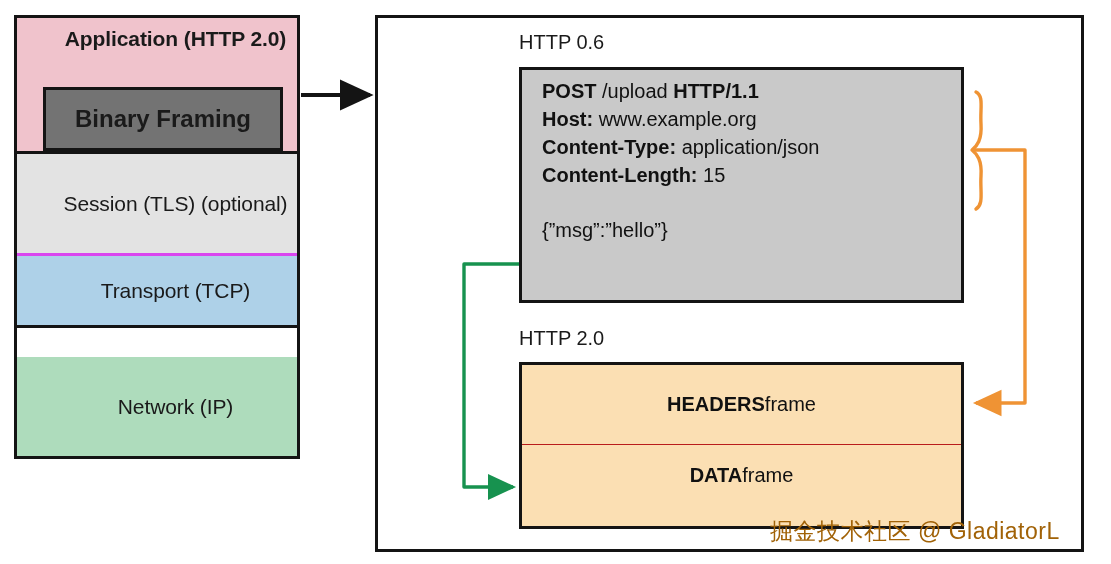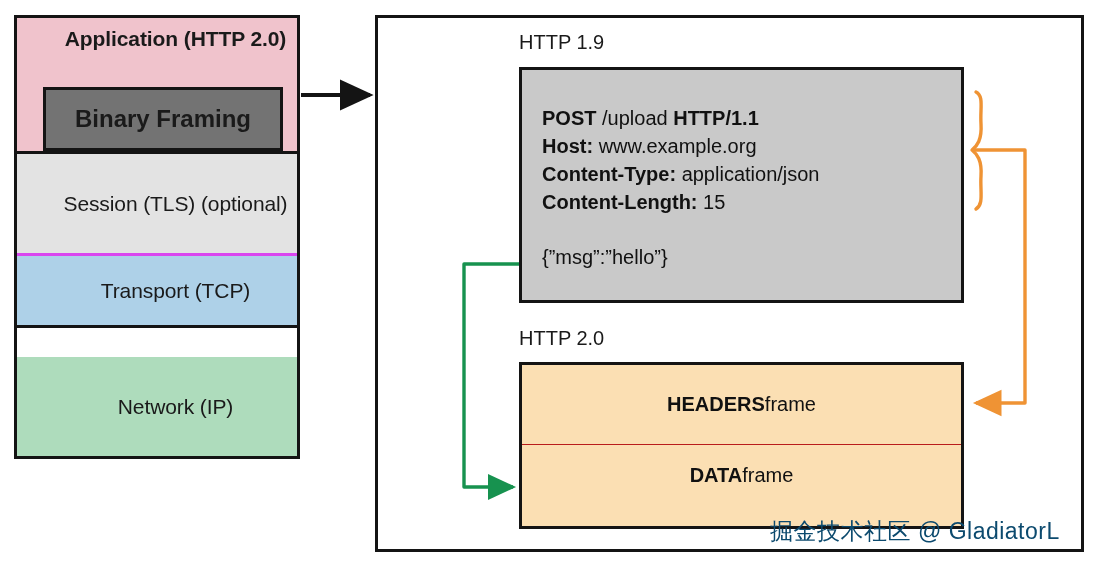--- a/index.html
+++ b/index.html
@@ -115,21 +115,21 @@
   
   .msg-box {
     position: absolute;
     left: 519px;
     top: 67px;
     width: 445px;
     height: 236px;
     box-sizing: border-box;
     background: #c9c9c9;
     border: 3px solid #141414;
-    padding: 34px 0 0 20px;
+    padding: 7px 0 0 20px;
   }
   .msg-line {
     font-size: 20px;
     line-height: 28px;
     color: #111111;
     white-space: nowrap;
   }
   .msg-line b { font-weight: bold; }
   .msg-body {
     margin-top: 30px;
@@ -181,21 +181,21 @@
     height: 564px;
     pointer-events: none;
   }
 
   
   .watermark {
     position: absolute;
     left: 770px;
     top: 516px;
     font-size: 23px;
-    color: #0c4a6e;
+    color: #a16207;
     white-space: nowrap;
     letter-spacing: 0.5px;
   }
 </style>
 </head>
 <body>
 
 <div id="canvas">
 
   <div class="stack">
@@ -216,21 +216,21 @@
       <span>Transport (TCP)</span>
     </div>
 
     <div class="layer layer-network">
       <span>Network (IP)</span>
     </div>
   </div>
 
   <div class="main-panel"></div>
 
-  <div class="section-label" id="label-http11">HTTP 1.9</div>
+  <div class="section-label" id="label-http11">HTTP 0.6</div>
   <div class="section-label" id="label-http20">HTTP 2.0</div>
 
   <div class="msg-box">
     <div class="msg-line">
       <b>POST</b>
       <span>/upload</span>
       <b>HTTP/1.1</b>
     </div>
     <div class="msg-line">
       <b>Host:</b>

